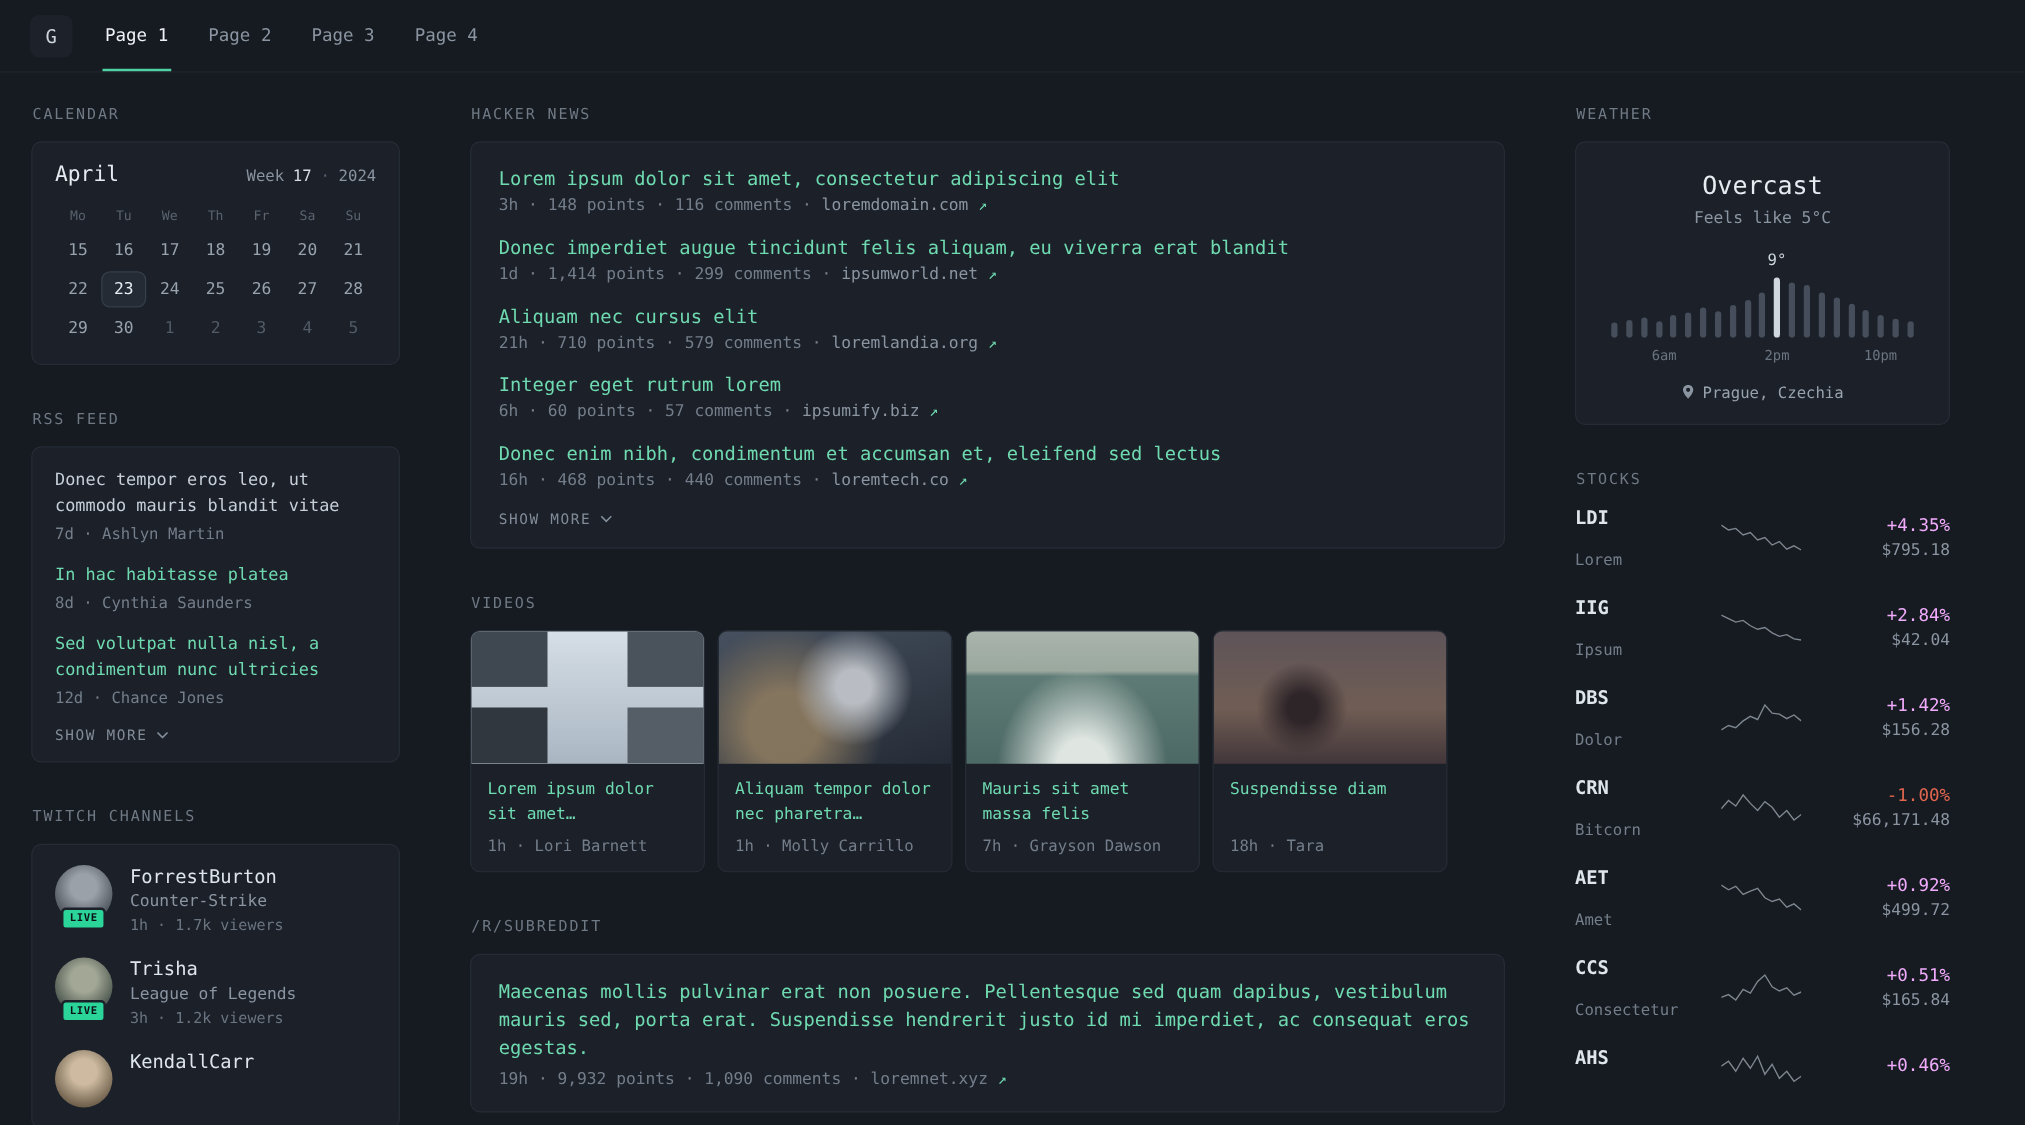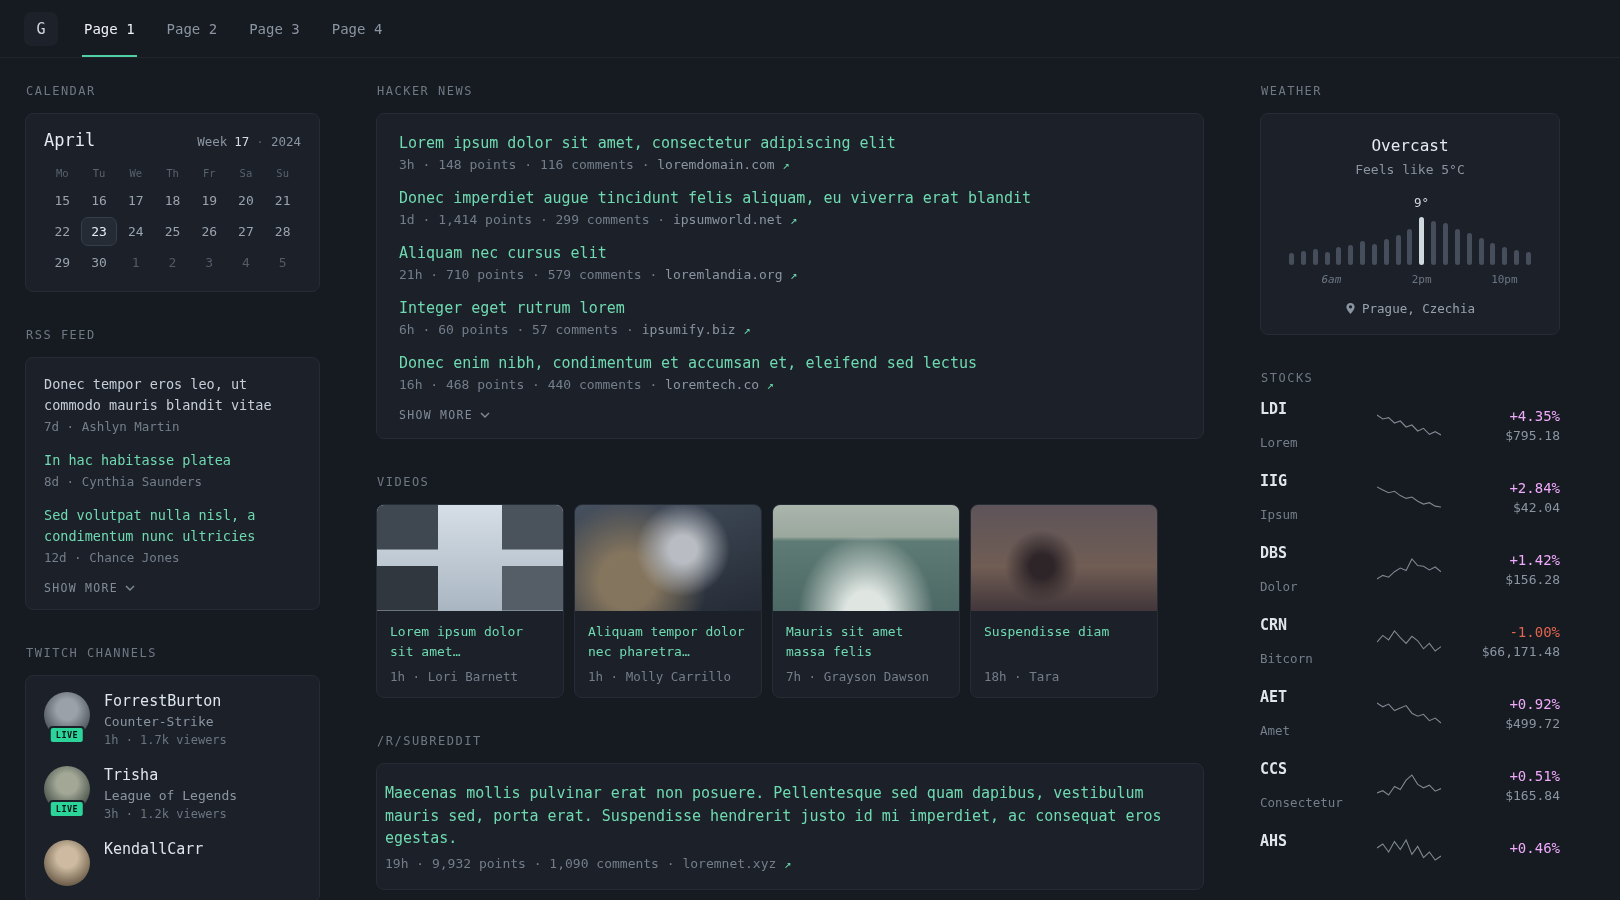--- a/index.html
+++ b/index.html
@@ -112,35 +112,35 @@
       radial-gradient(circle at 38% 58%, #2e2529 0 9%, rgba(46,37,41,0) 28%),
       linear-gradient(180deg,#5e5459 0%,#705d54 58%,#42363a 100%); }
   .v-body { padding: 11px 13px 13px; }
   .v-title {
     font-size: 13px; line-height: 1.5; color: #6fdab0; cursor: pointer;
     display: -webkit-box; -webkit-line-clamp: 2; -webkit-box-orient: vertical;
     overflow: hidden; height: 39px;
   }
   .v-meta { font-size: 12.5px; color: #747e8a; margin-top: 8px; white-space: nowrap; overflow: hidden; }
   
-  .sub-card { padding: 18px 8px; }
+  .sub-card { padding: 18px 22px; }
   .sub-title { font-size: 15px; line-height: 1.5; color: #6fdab0; cursor: pointer; }
   .sub-meta { font-size: 13px; color: #747e8a; margin-top: 6px; }
   
   .weather-card { padding: 22px 20px 18px; text-align: center; }
-  .w-cond { font-size: 16px; color: #e6ebf1; }
+  .w-cond { font-size: 20px; color: #e6ebf1; }
   .w-feels { font-size: 13px; color: #8b95a1; margin-top: 7px; }
   .w-chart { position: relative; height: 92px; margin: 18px auto 0; width: 242px; }
   .w-peak { position: absolute; top: 0; left: 54.8%; transform: translateX(-50%); font-size: 12.5px; color: #cfd7df; }
   .w-bars { position: absolute; left: 0; right: 0; bottom: 22px; height: 50px; display: flex; align-items: flex-end; justify-content: space-between; }
   .w-bar { width: 5px; border-radius: 3px; background: #454e5a; }
   .w-bar.hi { background: #cfd7df; }
   .w-times { position: absolute; left: 0; right: 0; bottom: 0; height: 14px; }
   .w-time { position: absolute; transform: translateX(-50%); font-size: 11px; color: #6b7581; }
-  .w-t1 { left: 17.5%; font-style: italic; } .w-t2 { left: 54.8%; } .w-t3 { left: 89%; }
+  .w-t1 { left: 17.5%; } .w-t2 { left: 54.8%; } .w-t3 { left: 89%; }
   .w-loc { margin-top: 14px; display: flex; align-items: center; justify-content: center; gap: 6px; font-size: 12.5px; color: #98a2ad; }
   
   .stock-row { display: flex; align-items: center; margin-bottom: 22px; cursor: pointer; justify-content: center; }
   .st-left { width: 94px; }
   .st-sym { font-size: 15px; font-weight: 700; color: #dfe5ec; }
   .st-name { font-size: 12.5px; color: #747e8a; margin-top: 17px; }
   .st-spark { flex: 1; display: flex; justify-content: center; }
   .st-right { width: 96px; text-align: right; }
   .st-change { font-size: 14px; }
   .up { color: #f0abfc; } .down { color: #e0664e; }

